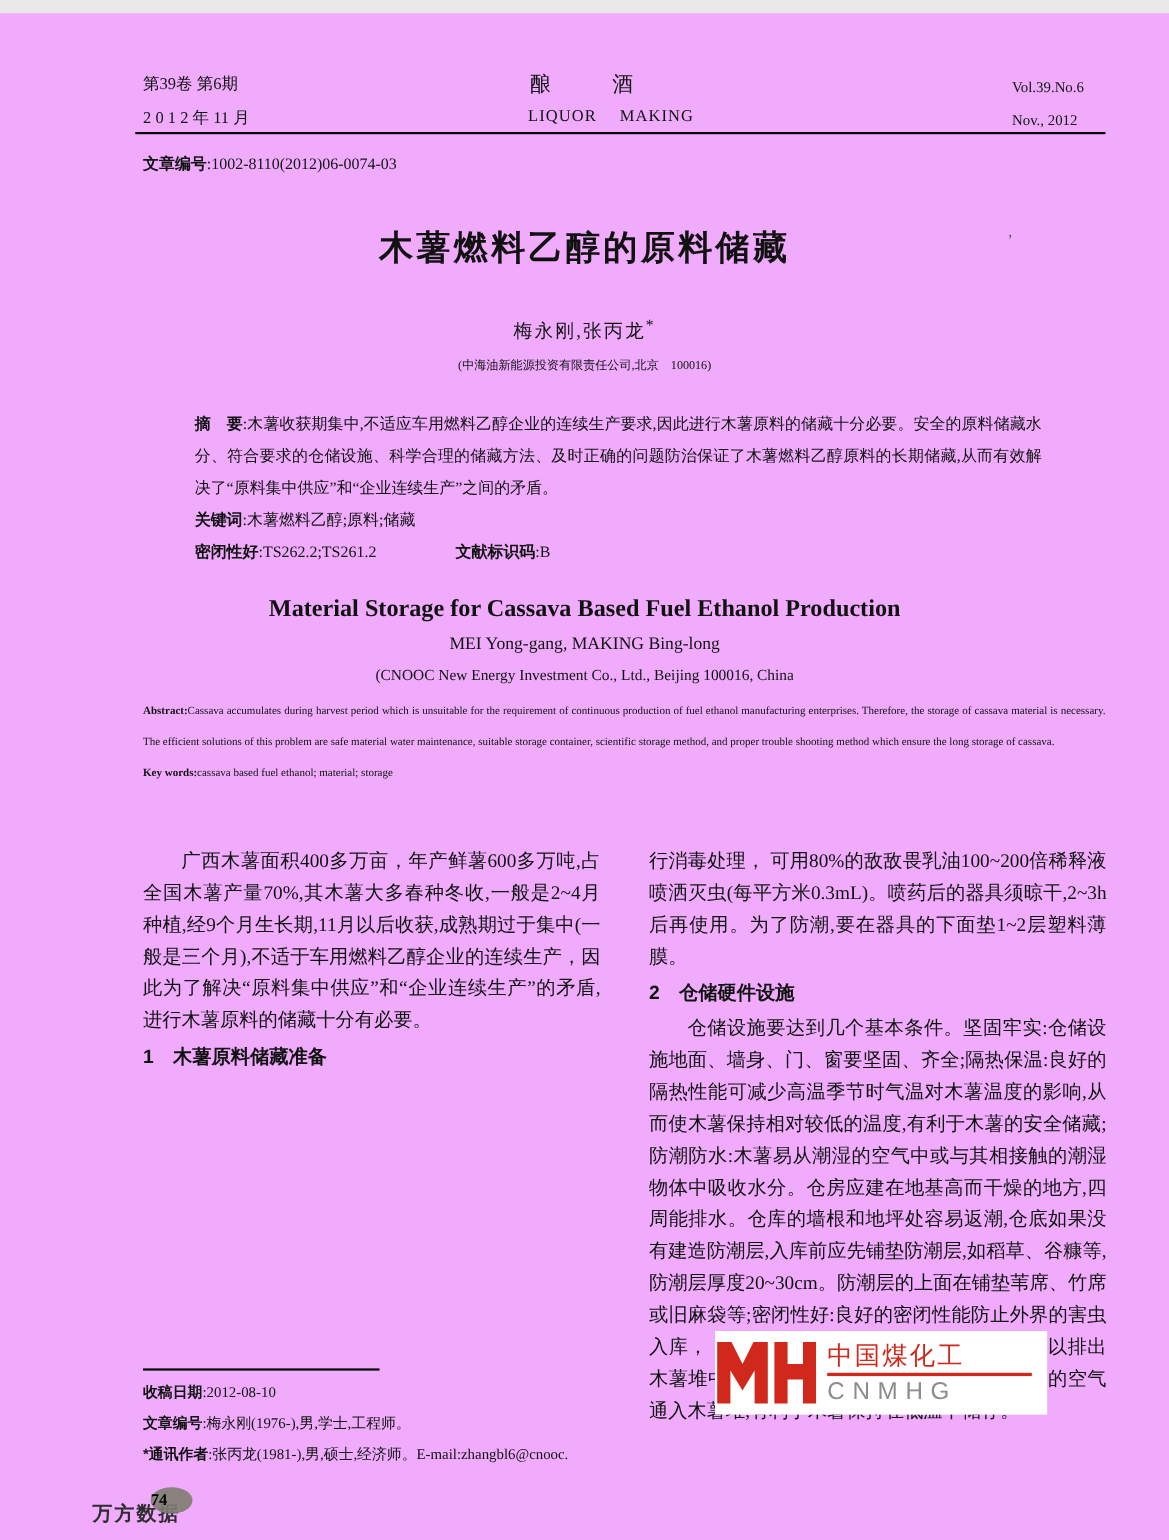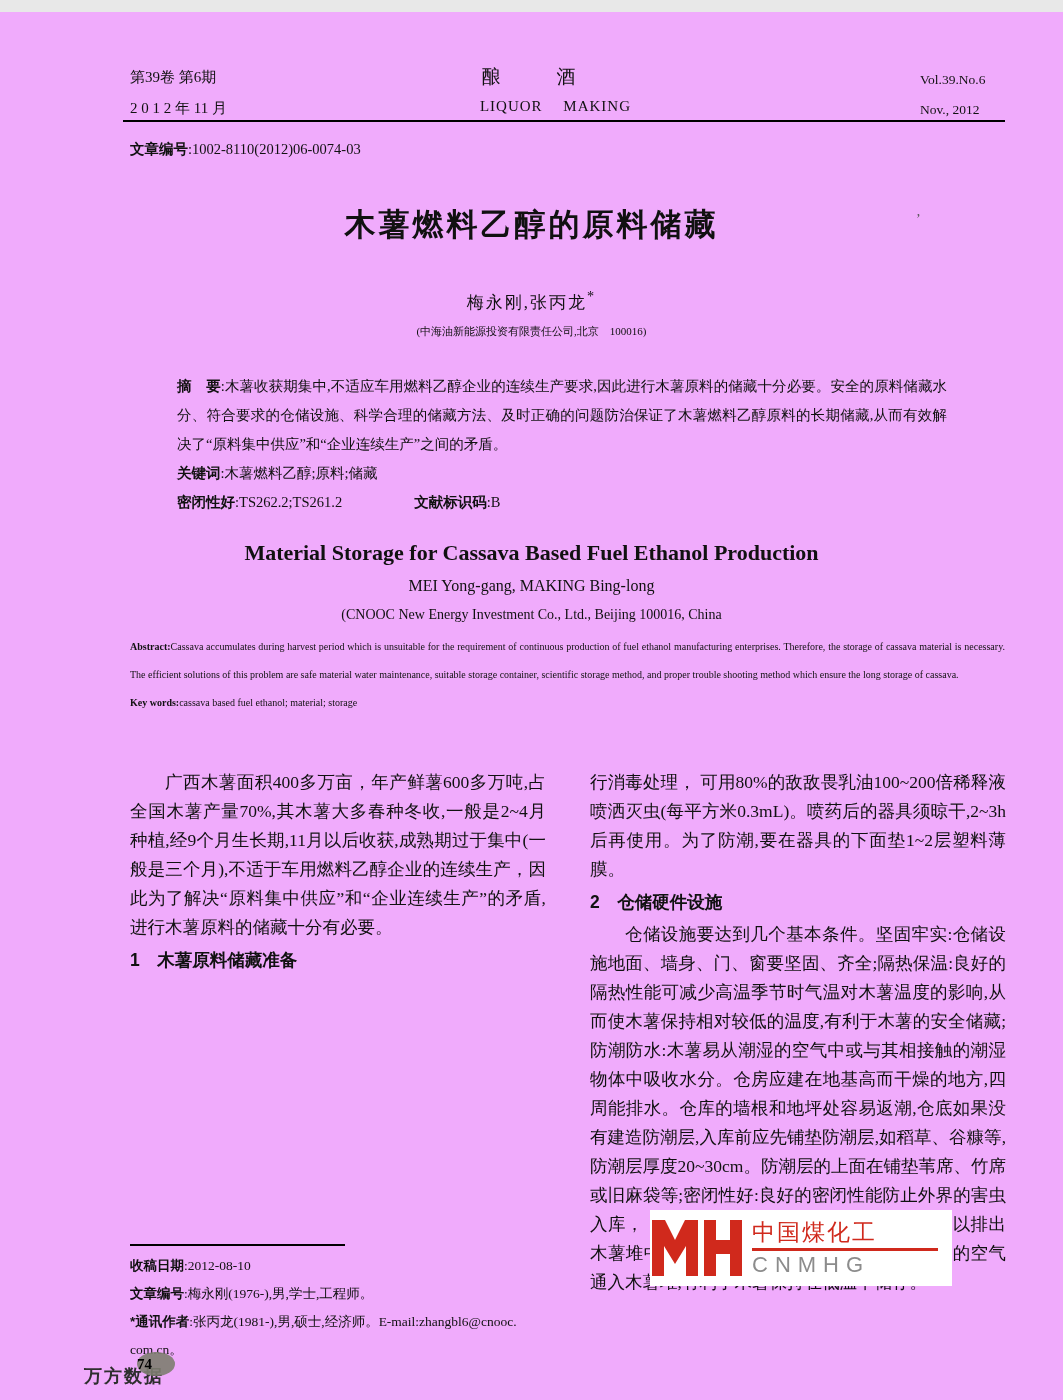--- a/index.html
+++ b/index.html
@@ -149,21 +149,20 @@
   <div class="footnote">
     <div>
       <span class="lbl">收稿日期</span><span>:2012-08-10</span>
     </div>
     <div>
       <span class="lbl">文章编号</span><span>:梅永刚(1976-),男,学士,工程师。</span>
     </div>
     <div>
       <span class="lbl">*通讯作者</span><span>:张丙龙(1981-),男,硕士,经济师。E-mail:zhangbl6@cnooc.</span>
     </div>
-    <div>com.cn。</div>
   </div>
 
   <div class="watermark">
     <svg class="wm-logo" width="92" height="60" viewBox="0 0 92 60">
       <path fill="#d0291c" d="M2,58 V2 H15 L25,22 L35,2 H48 V58 H36 V28 L25,46 L14,28 V58 Z"></path>
       <path fill="#d0291c" d="M54,58 V2 H66 V22 H80 V2 H92 V58 H80 V36 H66 V58 Z"></path>
     </svg>
     <div class="wm-right">
       <div class="wm-cn" style="color:#d0291c;">中国煤化工</div>
       <div class="wm-rule" style="background:#d0291c;"></div>

